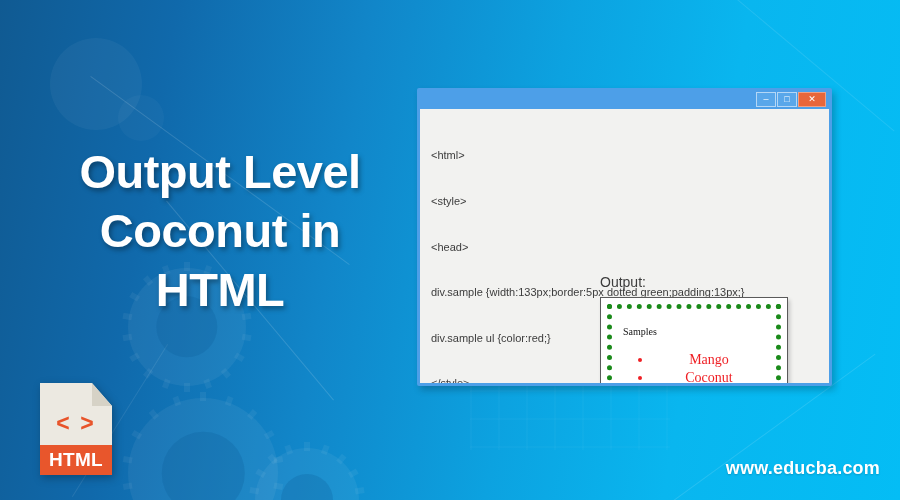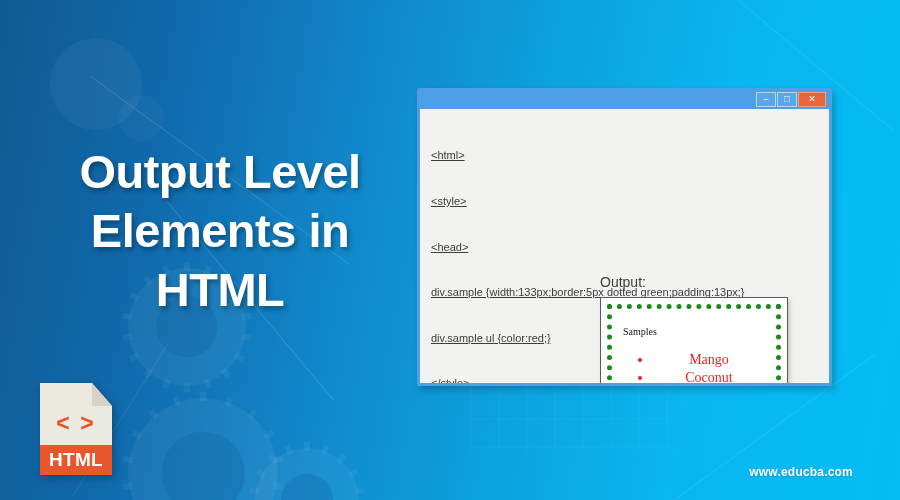--- a/index.html
+++ b/index.html
@@ -198,21 +198,21 @@
   #code-text {
     position: absolute;
     left: 11px;
     top: 9px;
     color: #3c3c3c;
     font-size: 11px;
     line-height: 15.2px;
     white-space: pre;
     font-family: "Liberation Sans", sans-serif;
   }
-  #code-text .cl { display: block; text-decoration: underline; }
+  #code-text .cl { display: block; }
 
   
   #output-label {
     position: absolute;
     left: 180px;
     top: 165px;
     color: #3c3c3c;
     font-size: 14px;
     font-family: "Liberation Sans", sans-serif;
   }
@@ -250,24 +250,24 @@
     font-size: 14px;
     line-height: 18px;
     font-family: "Liberation Serif", serif;
     text-align: center;
   }
   #sample-list li { color: #ef1f24; }
 
   
   #site-url {
     position: absolute;
-    right: 47px;
+    right: 20px;
     bottom: 21px;
     color: #ffffff;
-    font-size: 12px;
+    font-size: 18px;
     font-weight: bold;
     letter-spacing: 0.2px;
     text-shadow: 0 1px 2px rgba(0,0,0,0.18);
     font-family: "Liberation Sans", sans-serif;
   }
 </style>
 </head>
 <body>
 
 <div id="stage">
@@ -323,21 +323,21 @@
       <span class="tooth" style="width: 6px; height: 9px; margin-left: -3px; top: -6px; transform-origin: 3px 58px; transform: rotate(60deg);"></span>
       <span class="tooth" style="width: 6px; height: 9px; margin-left: -3px; top: -6px; transform-origin: 3px 58px; transform: rotate(80deg);"></span>
       <span class="tooth" style="width: 6px; height: 9px; margin-left: -3px; top: -6px; transform-origin: 3px 58px; transform: rotate(280deg);"></span>
       <span class="tooth" style="width: 6px; height: 9px; margin-left: -3px; top: -6px; transform-origin: 3px 58px; transform: rotate(300deg);"></span>
       <span class="tooth" style="width: 6px; height: 9px; margin-left: -3px; top: -6px; transform-origin: 3px 58px; transform: rotate(320deg);"></span>
       <span class="tooth" style="width: 6px; height: 9px; margin-left: -3px; top: -6px; transform-origin: 3px 58px; transform: rotate(340deg);"></span>
     </div>
 
   <div id="headline">
     <span class="ln">Output Level</span>
-    <span class="ln">Elements in</span>
+    <span class="ln">Coconut in</span>
     <span class="ln">HTML</span>
   </div>
 
   <div id="html-logo">
     <div class="doc-body"></div>
     <div class="doc-fold"></div>
     <div class="doc-chevrons">&lt; &gt;</div>
     <div class="doc-band">HTML</div>
   </div>
 

